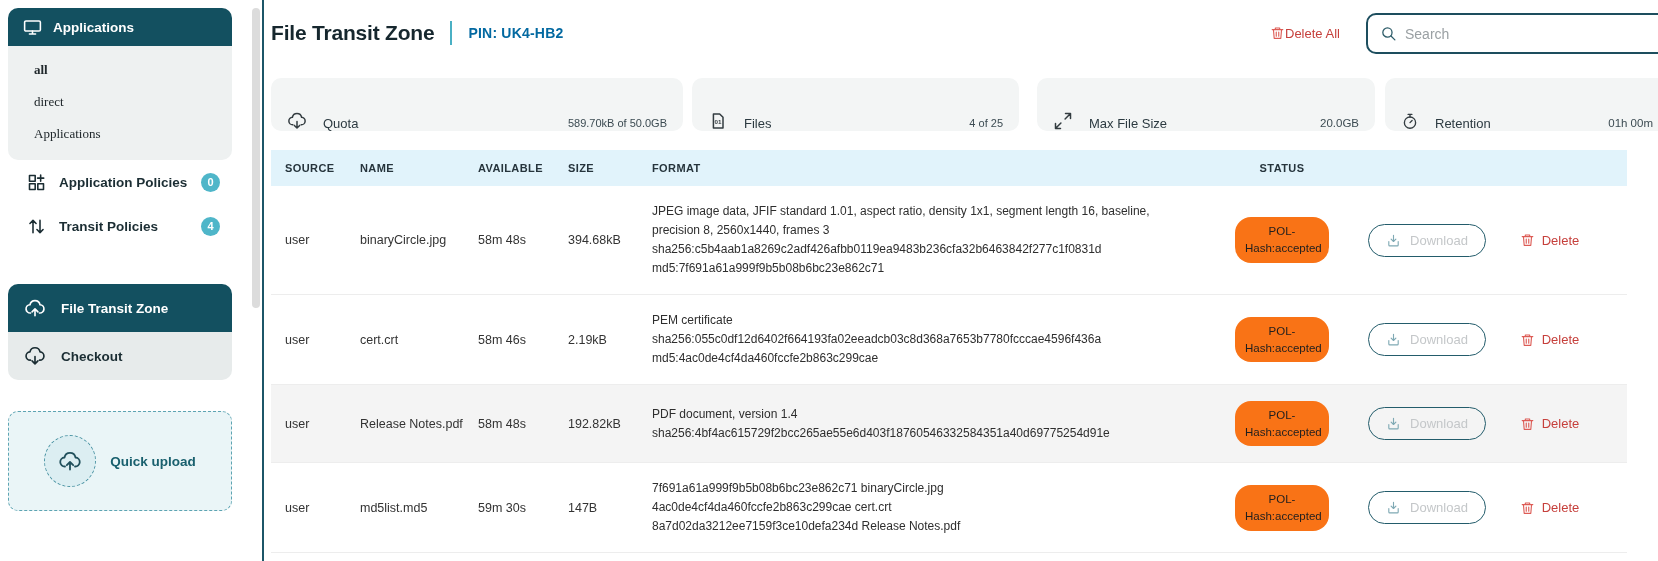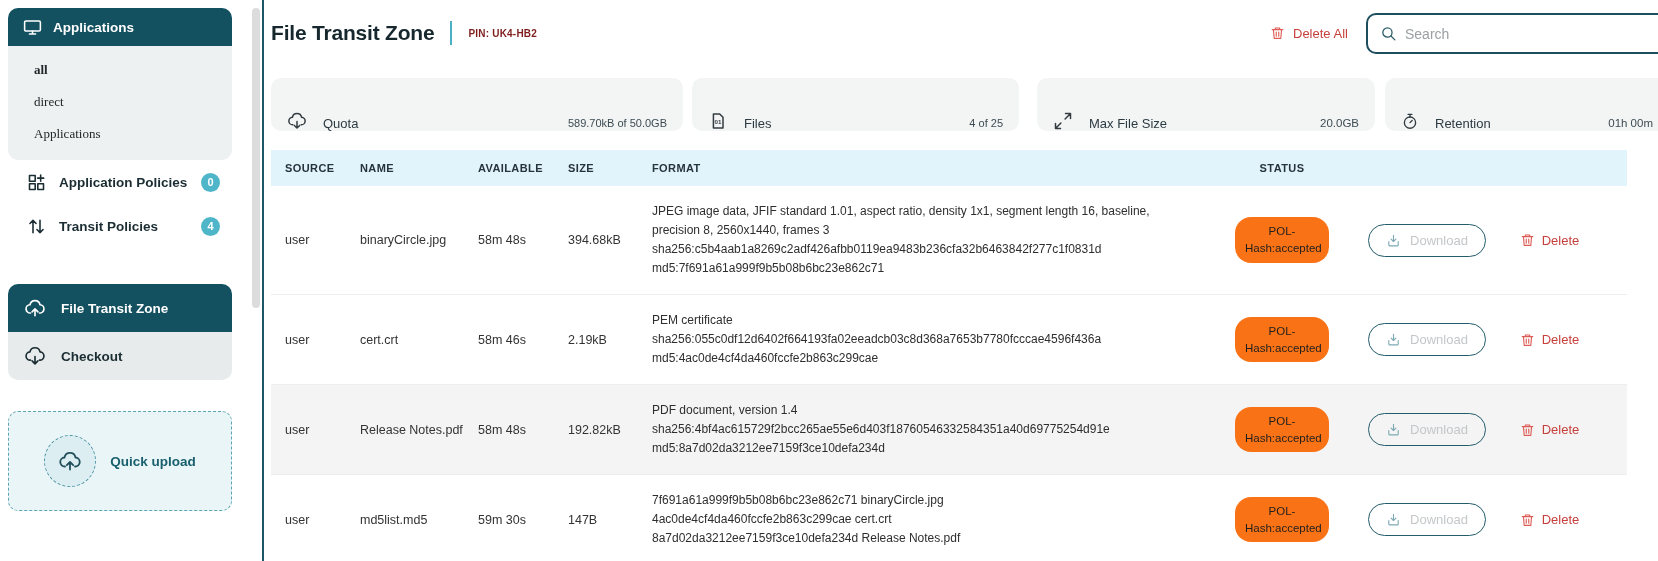--- a/index.html
+++ b/index.html
@@ -42,22 +42,22 @@
   .v-scroll-thumb { position: absolute; left: 252px; top: 8px; width: 8px; height: 300px;
     background: #dcdcdc; border-radius: 4px; }
   .v-divider { position: absolute; left: 262px; top: 0; width: 2px; height: 561px;
     background: #1c5668; }
 
   
   .main { position: absolute; left: 271px; top: 0; width: 1420px; height: 561px; }
   .title-wrap { position: absolute; left: 0; top: 21px; display: flex; align-items: center; }
   .page-title { font-size: 21px; font-weight: 700; color: #16272e; letter-spacing: -0.2px; }
   .title-divider { width: 2px; height: 24px; background: #4ab0c4; margin: 0 16px; }
-  .pin { color: #7f1d1d; font-weight: 700; font-size: 10px; letter-spacing: 0.2px; }
-  .delete-all { position: absolute; left: 999px; top: 25px; display: flex; gap: 8px;
+  .pin { color: #0369a1; font-weight: 700; font-size: 14px; letter-spacing: 0.2px; }
+  .delete-all { position: absolute; left: 999px; top: 25px; display: flex; gap: 0;
     align-items: center; color: #c6403c; font-size: 13px; cursor: pointer; }
   .trash-icon { width: 15px; height: 16px; color: #dd5b55; }
   .search-box { position: absolute; left: 1095px; top: 13px; width: 330px; height: 41px;
     border: 2px solid #1d4e5e; border-radius: 10px; display: flex; align-items: center;
     padding: 0 12px; gap: 8px; background: #fff; }
   .search-icon { width: 17px; height: 17px; color: #2c5b68; }
   .search-input { border: none; outline: none; font-size: 14px; color: #333; flex: 1;
     font-family: "Liberation Sans", sans-serif; background: transparent; }
   .search-input::placeholder { color: #9aa0a3; }
 
@@ -349,21 +349,20 @@
     </div>
 
     <div class="trow highlight">
       <span class="td">user</span>
       <span class="td">Release Notes.pdf</span>
       <span class="td">58m 48s</span>
       <span class="td">192.82kB</span>
       <span class="td td-format">
         <div>PDF document, version 1.4</div>
         <div>sha256:4bf4ac615729f2bcc265ae55e6d403f18760546332584351a40d69775254d91e</div>
-        <div>md5:8a7d02da3212ee7159f3ce10defa234d</div>
       </span>
       <span class="cell-center">
         <span class="status-badge">POL-Hash:accepted</span>
       </span>
       <span class="cell-center">
         <span class="download-btn" style="background:transparent">
           <span class="icon download-icon">
             <svg viewBox="0 0 24 24">
                 <path d="M12 3.5V13M8.2 9.8L12 13.6l3.8-3.8M4.5 13.5V19a1.5 1.5 0 001.5 1.5h12a1.5 1.5 0 001.5-1.5v-5.5"></path>
               </svg>

